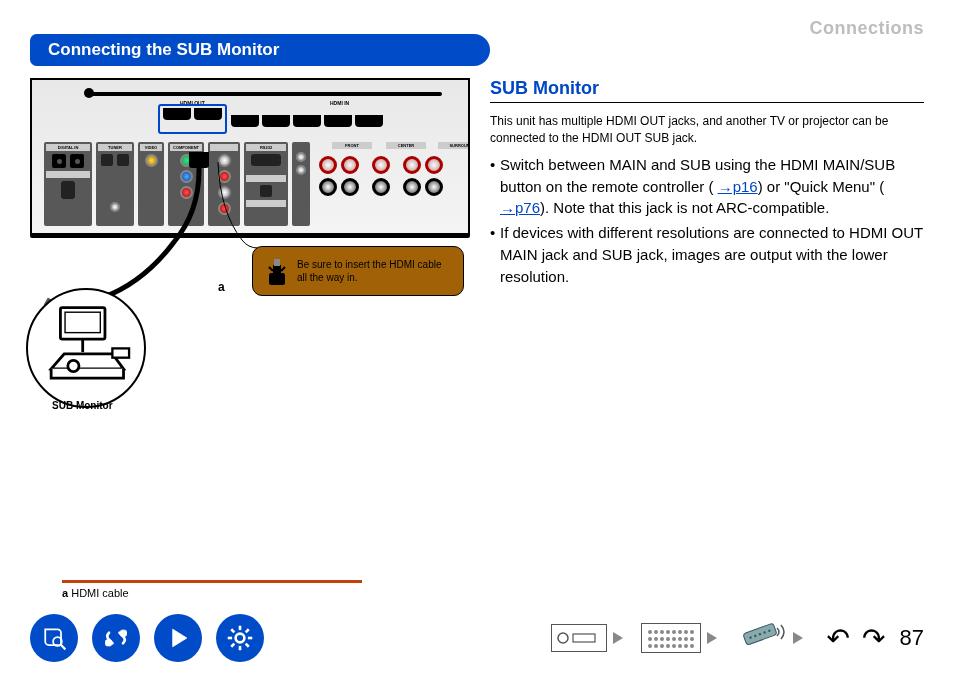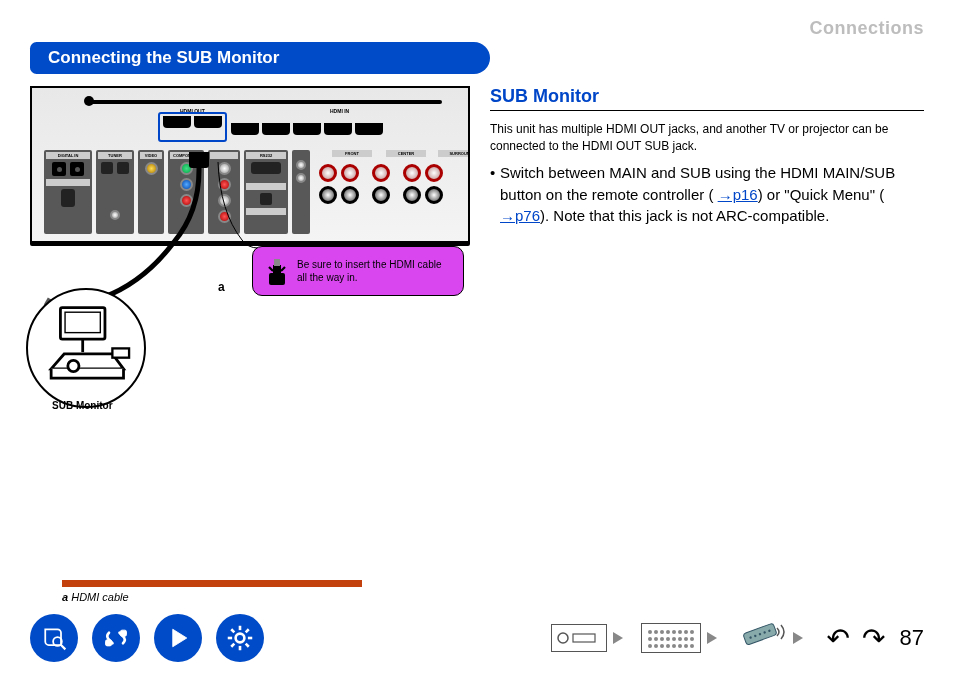--- a/index.html
+++ b/index.html
@@ -1,17 +1,17 @@
 <!DOCTYPE html>
 <html><head>
 <meta charset="utf-8">
 <style>
   * { box-sizing: border-box; margin: 0; padding: 0; }
   body { font-family: Arial, Helvetica, sans-serif; width: 954px; height: 676px; background: #fff; position: relative; font-size: 12px; color: #000; }
-  .page { width: 100%; height: 100%; padding: 34px 30px 10px 30px; position: relative; }
+  .page { width: 100%; height: 100%; padding: 26px 30px 10px 30px; position: relative; }
   .section-label { position: absolute; top: 18px; right: 30px; font-size: 18px; font-weight: bold; color: #bdbdbd; letter-spacing: 0.5px; }
   .title-bar { background: #004bc7; border-radius: 14px 34px 34px 14px; padding: 6px 18px; color: #fff; font-weight: bold; font-size: 17px; width: 460px; margin-top: 8px; margin-bottom: 12px; }
   .content { display: flex; gap: 20px; }
   .left { width: 440px; flex-shrink: 0; }
   .right { flex: 1; }
   .sub-heading { color: #0046c8; font-weight: bold; font-size: 18px; border-bottom: 1px solid #000; padding-bottom: 3px; margin-bottom: 10px; }
   .para { font-size: 12px; line-height: 1.45; margin-bottom: 6px; }
   .bullet-list { list-style: none; font-size: 15px; line-height: 1.45; }
   .bullet-list li { position: relative; padding-left: 10px; margin-bottom: 3px; }
   .bullet-list li::before { content: "•"; position: absolute; left: 0; }
@@ -36,30 +36,30 @@
   .rca.b { background: radial-gradient(#5af, #04a); }
   .rca.r { background: radial-gradient(#f55, #a00); }
   .rca.big { width: 18px; height: 18px; border:3px solid #a00; background: radial-gradient(#fff,#b88); }
   .rca.blk { background: radial-gradient(#fff,#444); border-color:#000; width:18px; height:18px; border-width:3px; }
   .rca.yel { background: radial-gradient(#fd5,#a70); }
   .rca.wht { background: radial-gradient(#fff,#999); }
   .small-port { width: 12px; height: 12px; background:#222; border-radius:2px; }
   .speaker-row { display:flex; gap: 6px; flex: 1; justify-content: space-around; padding: 4px 2px 0 2px; }
   .speaker-pair { display:flex; flex-direction:column; gap:4px; align-items:center; }
   .sp-row { display:flex; gap:4px; }
-  .callout-bubble { background: #d946ef; border: 1px solid #000; border-radius: 10px; padding: 10px 12px; display: flex; gap: 8px; align-items: center; position: absolute; top: 246px; left: 252px; width: 212px; font-size: 10px; line-height: 1.3; }
+  .callout-bubble { background: #a16207; border: 1px solid #000; border-radius: 10px; padding: 10px 12px; display: flex; gap: 8px; align-items: center; position: absolute; top: 246px; left: 252px; width: 212px; font-size: 10px; line-height: 1.3; }
   .callout-icon { width: 24px; height: 28px; flex-shrink:0; display:flex; align-items:center; justify-content:center; }
   .callout-icon svg { width: 100%; height: 100%; }
   .callout-tail { position: absolute; top: 162px; left: 216px; width: 42px; height: 88px; }
   .cable-label { position: absolute; top: 280px; left: 218px; font-weight: bold; font-size: 12px; }
   .cable-svg { position: absolute; top: 152px; left: 34px; width: 220px; height: 210px; pointer-events:none; }
   .proj-circle { position: absolute; top: 288px; left: 26px; width: 120px; height: 120px; border: 2px solid #000; border-radius: 50%; background: #fff; display:flex; align-items:center; justify-content:center; }
   .proj-circle svg { width: 80%; height: 80%; }
   .proj-label { position: absolute; top: 400px; left: 52px; font-weight: bold; font-size: 10px; }
-  .footnote { position: absolute; top: 580px; left: 62px; font-size: 11px; border-top: 7px solid #c2410c; padding-top: 4px; width: 300px; font-style: italic; }
+  .footnote { position: absolute; top: 580px; left: 62px; font-size: 11px; border-top: 3px solid #c2410c; padding-top: 4px; width: 300px; }
   .footnote b { font-weight: bold; }
   .footer { position: absolute; bottom: 14px; left: 30px; right: 30px; display: flex; align-items: center; }
   .icon-btn { width: 48px; height: 48px; border-radius: 50%; background: #004bc7; color: #fff; display:flex; align-items:center; justify-content:center; margin-right: 14px; cursor: pointer; }
   .icon-btn svg { width: 28px; height: 28px; fill: #fff; stroke:#fff; }
   .footer-spacer { flex: 1; }
   .dev-group { display:flex; align-items:center; gap:6px; margin-right: 18px; }
   .dev-rect { border: 1.5px solid #555; width: 56px; height: 28px; display:flex; align-items:center; justify-content:center; position:relative; }
   .dev-rect2 { border: 1.5px solid #555; width: 60px; height: 30px; position:relative; }
   .dev-tri { width:0; height:0; border-top:6px solid transparent; border-bottom:6px solid transparent; border-left:10px solid #888; }
   .nav-arrow { font-size: 28px; color: #000; cursor: pointer; user-select:none; margin: 0 6px; }
@@ -186,20 +186,21 @@
       </div>
     </div>
 
     <div class="right">
       <div class="sub-heading">SUB Monitor</div>
       <p class="para">This unit has multiple HDMI OUT jacks, and another TV or projector can be connected to the HDMI OUT SUB jack.</p>
       <ul class="bullet-list">
         <li>
           <span>Switch between MAIN and SUB using the HDMI MAIN/SUB button on the remote controller ( </span><a class="link">→p16</a><span>) or "Quick Menu" ( </span><a class="link">→p76</a><span>). Note that this jack is not ARC-compatible.</span>
         </li>
+        <li>If devices with different resolutions are connected to HDMI OUT MAIN jack and SUB jack, images are output with the lower resolution.</li>
       </ul>
     </div>
   </div>
 
   <svg class="cable-svg" viewBox="0 0 220 210">
     <path d="M 165 0 L 165 18 Q 165 60 140 90 Q 110 130 70 145 L 40 160" stroke="#000" stroke-width="5" fill="none" stroke-linecap="round"></path>
     <rect x="155" y="-6" width="20" height="22" rx="3" fill="#000"></rect>
     <rect x="158" y="-14" width="14" height="10" fill="#555"></rect>
 
     <g transform="translate(24,148) rotate(30)">

